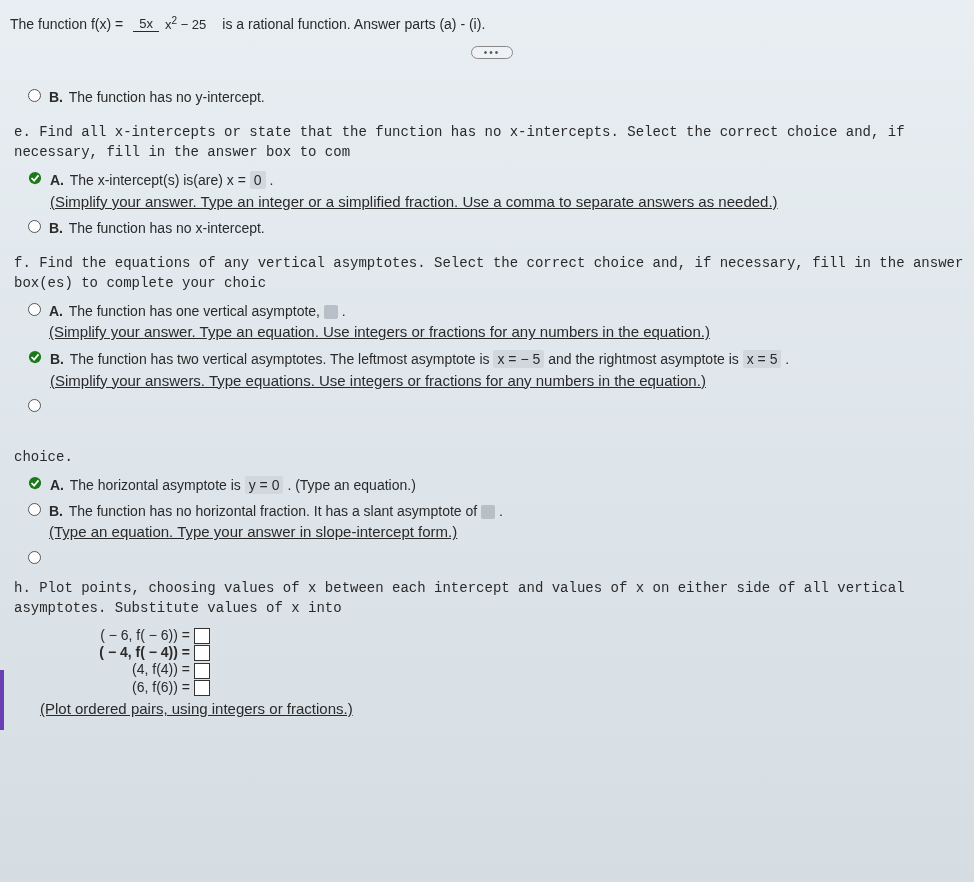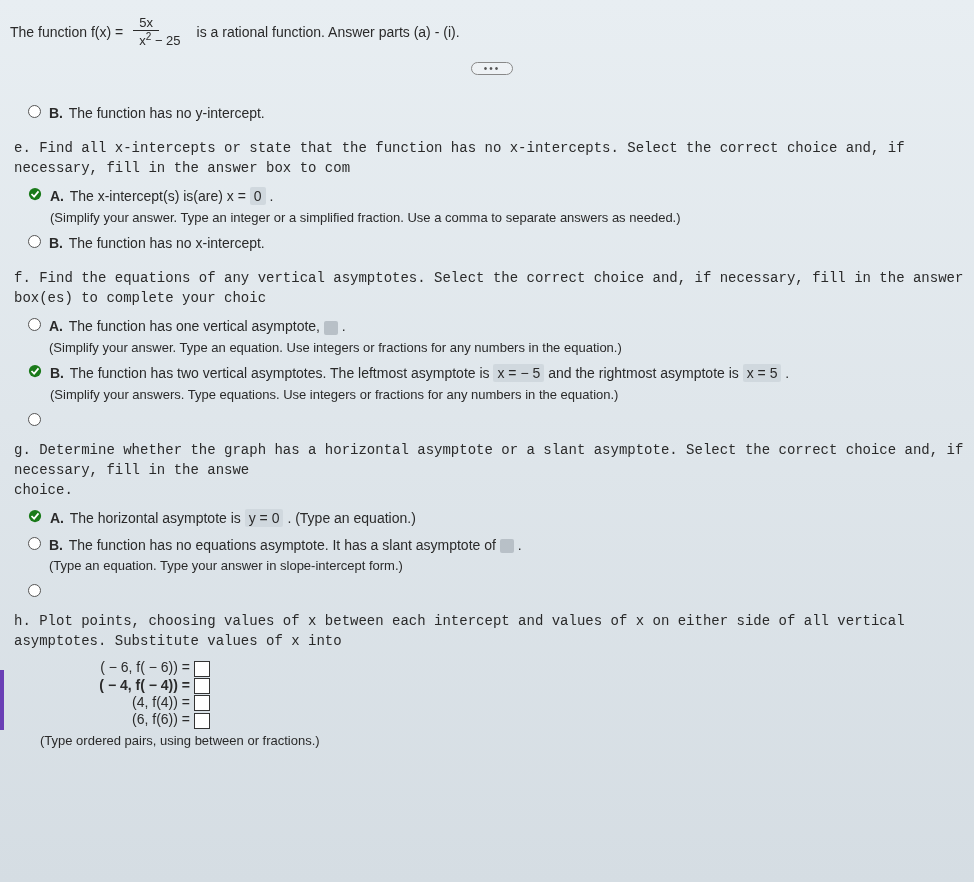--- a/index.html
+++ b/index.html
@@ -15,22 +15,22 @@
   }
   .question-header {
     display: flex;
     align-items: center;
     gap: 6px;
     margin-bottom: 10px;
     font-size: 14px;
   }
   .fraction {
     display: inline-flex;
-    flex-direction: column;
-    align-items: flex-start;
+    flex-direction: row;
+    align-items: flex-end;
     vertical-align: middle;
     margin: 0 4px;
   }
   .fraction .num { border-bottom: 1.5px solid #2a2a2a; padding: 0 6px; font-size: 13px;}
   .fraction .den { padding: 0 6px; font-size: 13px;}
   .ellipsis-bar {
     display:flex; justify-content:center; margin: 14px 0 28px 0;
   }
   .ellipsis-pill {
     border:1px solid #888; border-radius: 10px; padding: 0px 12px; font-size:10px; letter-spacing:2px; color:#555; background:#eef2f5;
@@ -39,21 +39,21 @@
   .prompt { margin: 14px 0 8px 4px; line-height:1.45;font-family:Liberation Mono, monospace;}
   .radio {
     width:13px; height:13px; border:1.5px solid #555; border-radius:50%; flex:0 0 auto; margin-top:2px; background:#fff;
   }
   .check-icon {
     width:14px; height:14px; flex:0 0 auto; margin-top:1px;
   }
   .letter { font-weight:bold; margin-right:2px;}
   .answer-highlight { background:#d0d8de; padding:1px 4px; border-radius:2px;}
   .answer-box-empty { display:inline-block; width:14px; height:14px; background:#b8c0c7; vertical-align:middle; border-radius:2px;}
-  .hint { font-size:13px; }
+  .hint { font-size:15px;text-decoration:underline; }
   .h-block { margin-left: 30px; }
   .ordered-input { display:inline-block; width:16px; height:16px; border:1px solid #333; background:#fff; vertical-align:middle;}
   .purple-tab { position:absolute; left:0; top:670px; width:4px; height:60px; background:#6a3fb5;}
   .sup { font-size:10px; vertical-align:super;}
 </style>
 </head>
 <body>
 
 <div class="purple-tab"></div>
 
@@ -128,53 +128,53 @@
     <span>.</span><br>
     <span class="hint">(Simplify your answers. Type equations. Use integers or fractions for any numbers in the equation.)</span>
   </div>
 </div>
 
 <div class="row">
   <div class="radio"></div>
 </div>
 
 <div class="prompt">
-  <span>g. Determine whether the graph has a horizontal asymptote or a slant asymptote. Select the correct choice and, if necessary, fill in the answe</span><br>
+  <br>
   <span>choice.</span>
 </div>
 
 <div class="row">
   <svg class="check-icon" viewBox="0 0 16 16">
       <circle cx="8" cy="8" r="7" fill="#1a7a1a"></circle>
       <path d="M4 8 L7 11 L12 5" stroke="#fff" stroke-width="2" fill="none"></path>
     </svg>
   <div>
     <span class="letter">A.</span>
     <span>The horizontal asymptote is</span>
     <span class="answer-highlight">y = 0</span>
     <span>. (Type an equation.)</span>
   </div>
 </div>
 
 <div class="row">
   <div class="radio"></div>
   <div>
     <span class="letter">B.</span>
-    <span>The function has no equations asymptote. It has a slant asymptote of</span>
+    <span>The function has no horizontal fraction. It has a slant asymptote of</span>
     <span class="answer-box-empty"></span>
     <span>.</span><br>
     <span class="hint">(Type an equation. Type your answer in slope-intercept form.)</span>
   </div>
 </div>
 
 <div class="row">
   <div class="radio"></div>
 </div>
 
 <div class="prompt">h. Plot points, choosing values of x between each intercept and values of x on either side of all vertical asymptotes. Substitute values of x into</div>
 
 <div class="h-block">
   <div style="text-align:right; width:150px; display:inline-block;"><span>( − 6, f( − 6)) =</span></div> <span class="ordered-input"></span><br>
   <div style="text-align:right; width:150px; display:inline-block;font-weight:bold;"><span>( − 4, f( − 4)) =</span></div> <span class="ordered-input"></span><br>
   <div style="text-align:right; width:150px; display:inline-block;"><span>(4, f(4)) =</span></div> <span class="ordered-input"></span><br>
   <div style="text-align:right; width:150px; display:inline-block;"><span>(6, f(6)) =</span></div> <span class="ordered-input"></span><br>
 </div>
-<div class="hint" style="margin-left:30px; margin-top:4px;">(Type ordered pairs, using between or fractions.)</div>
+<div class="hint" style="margin-left:30px; margin-top:4px;">(Plot ordered pairs, using integers or fractions.)</div>
 
 </body></html>

